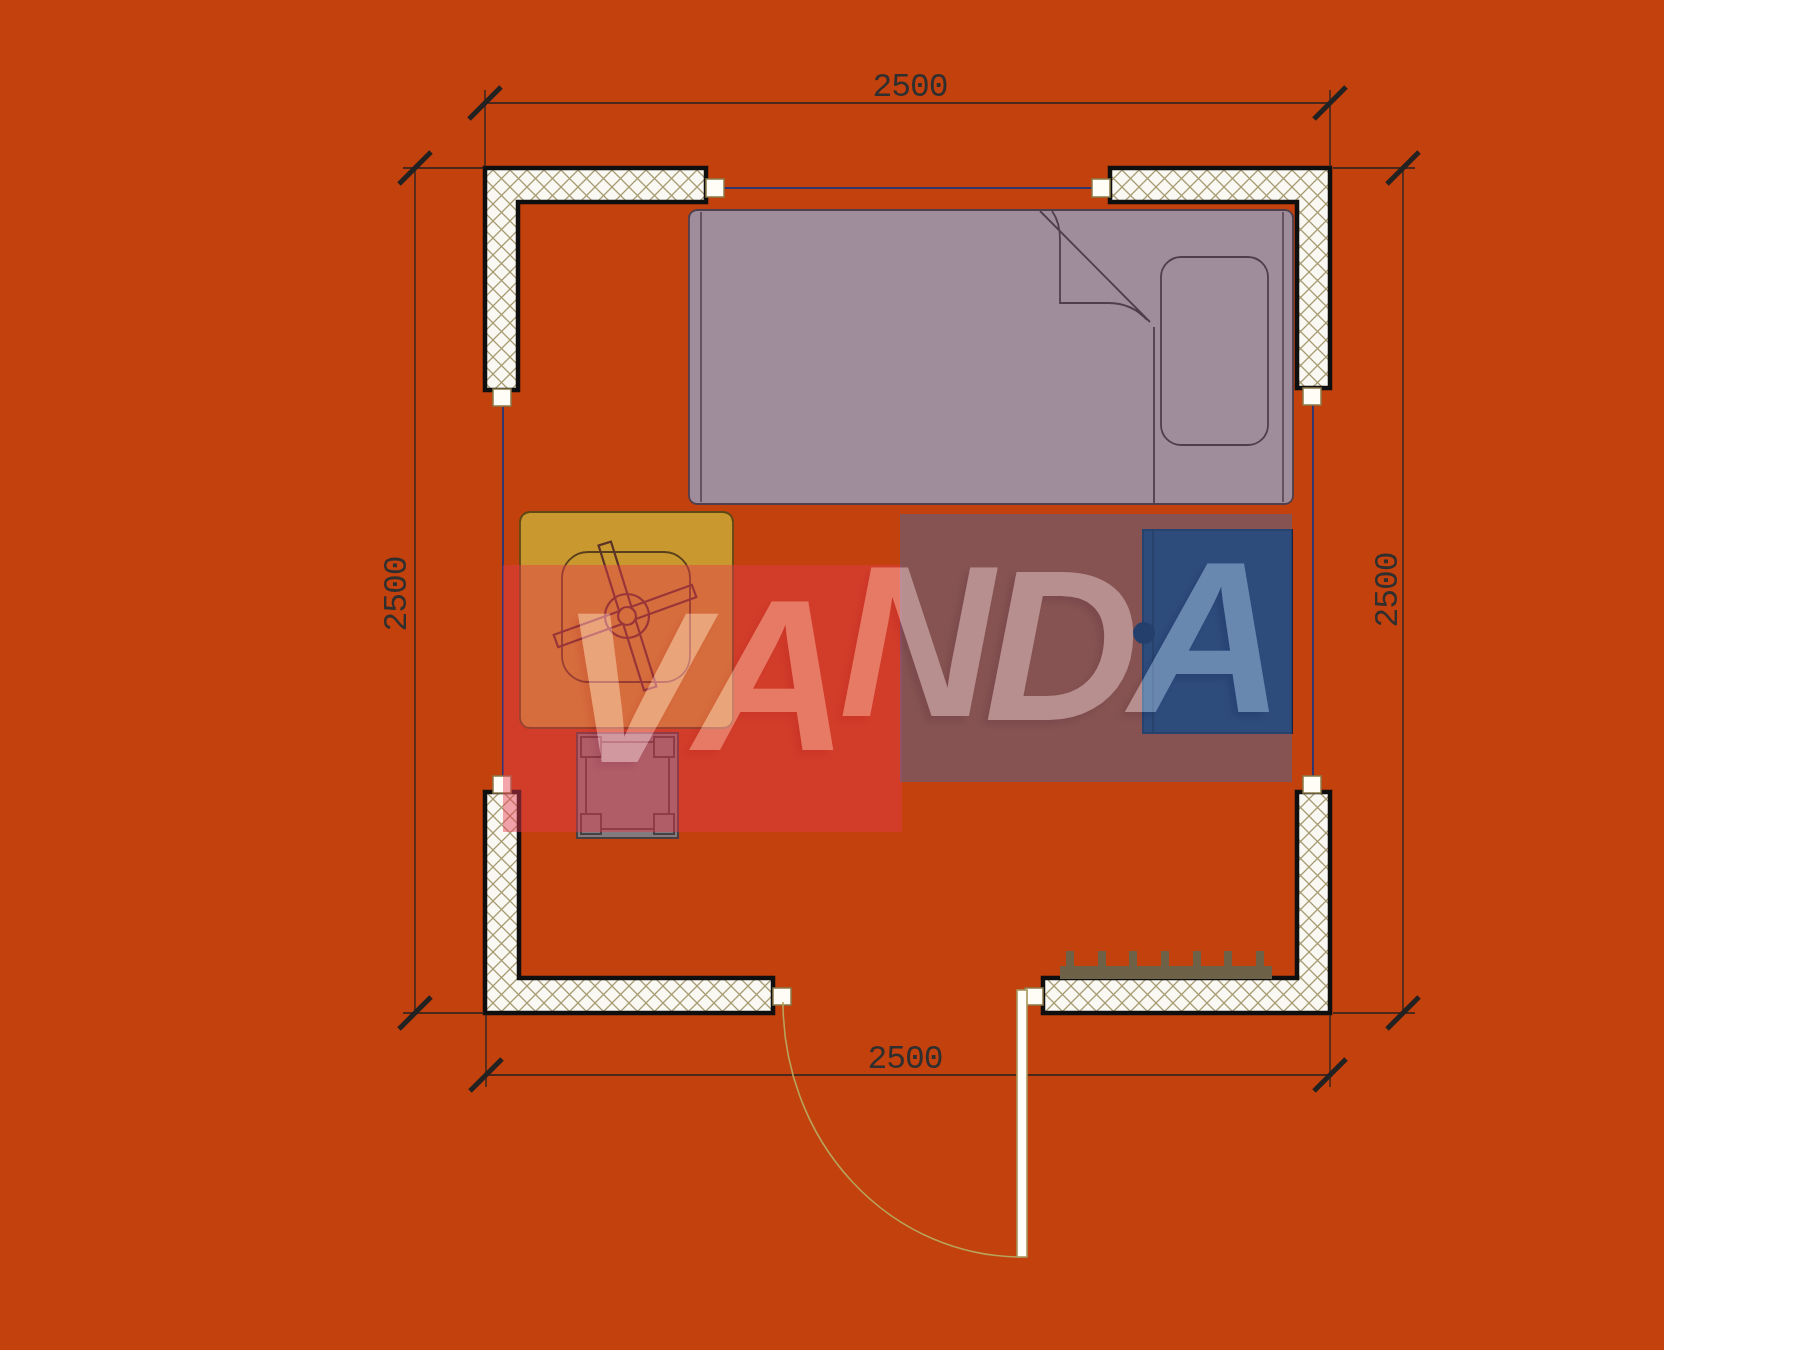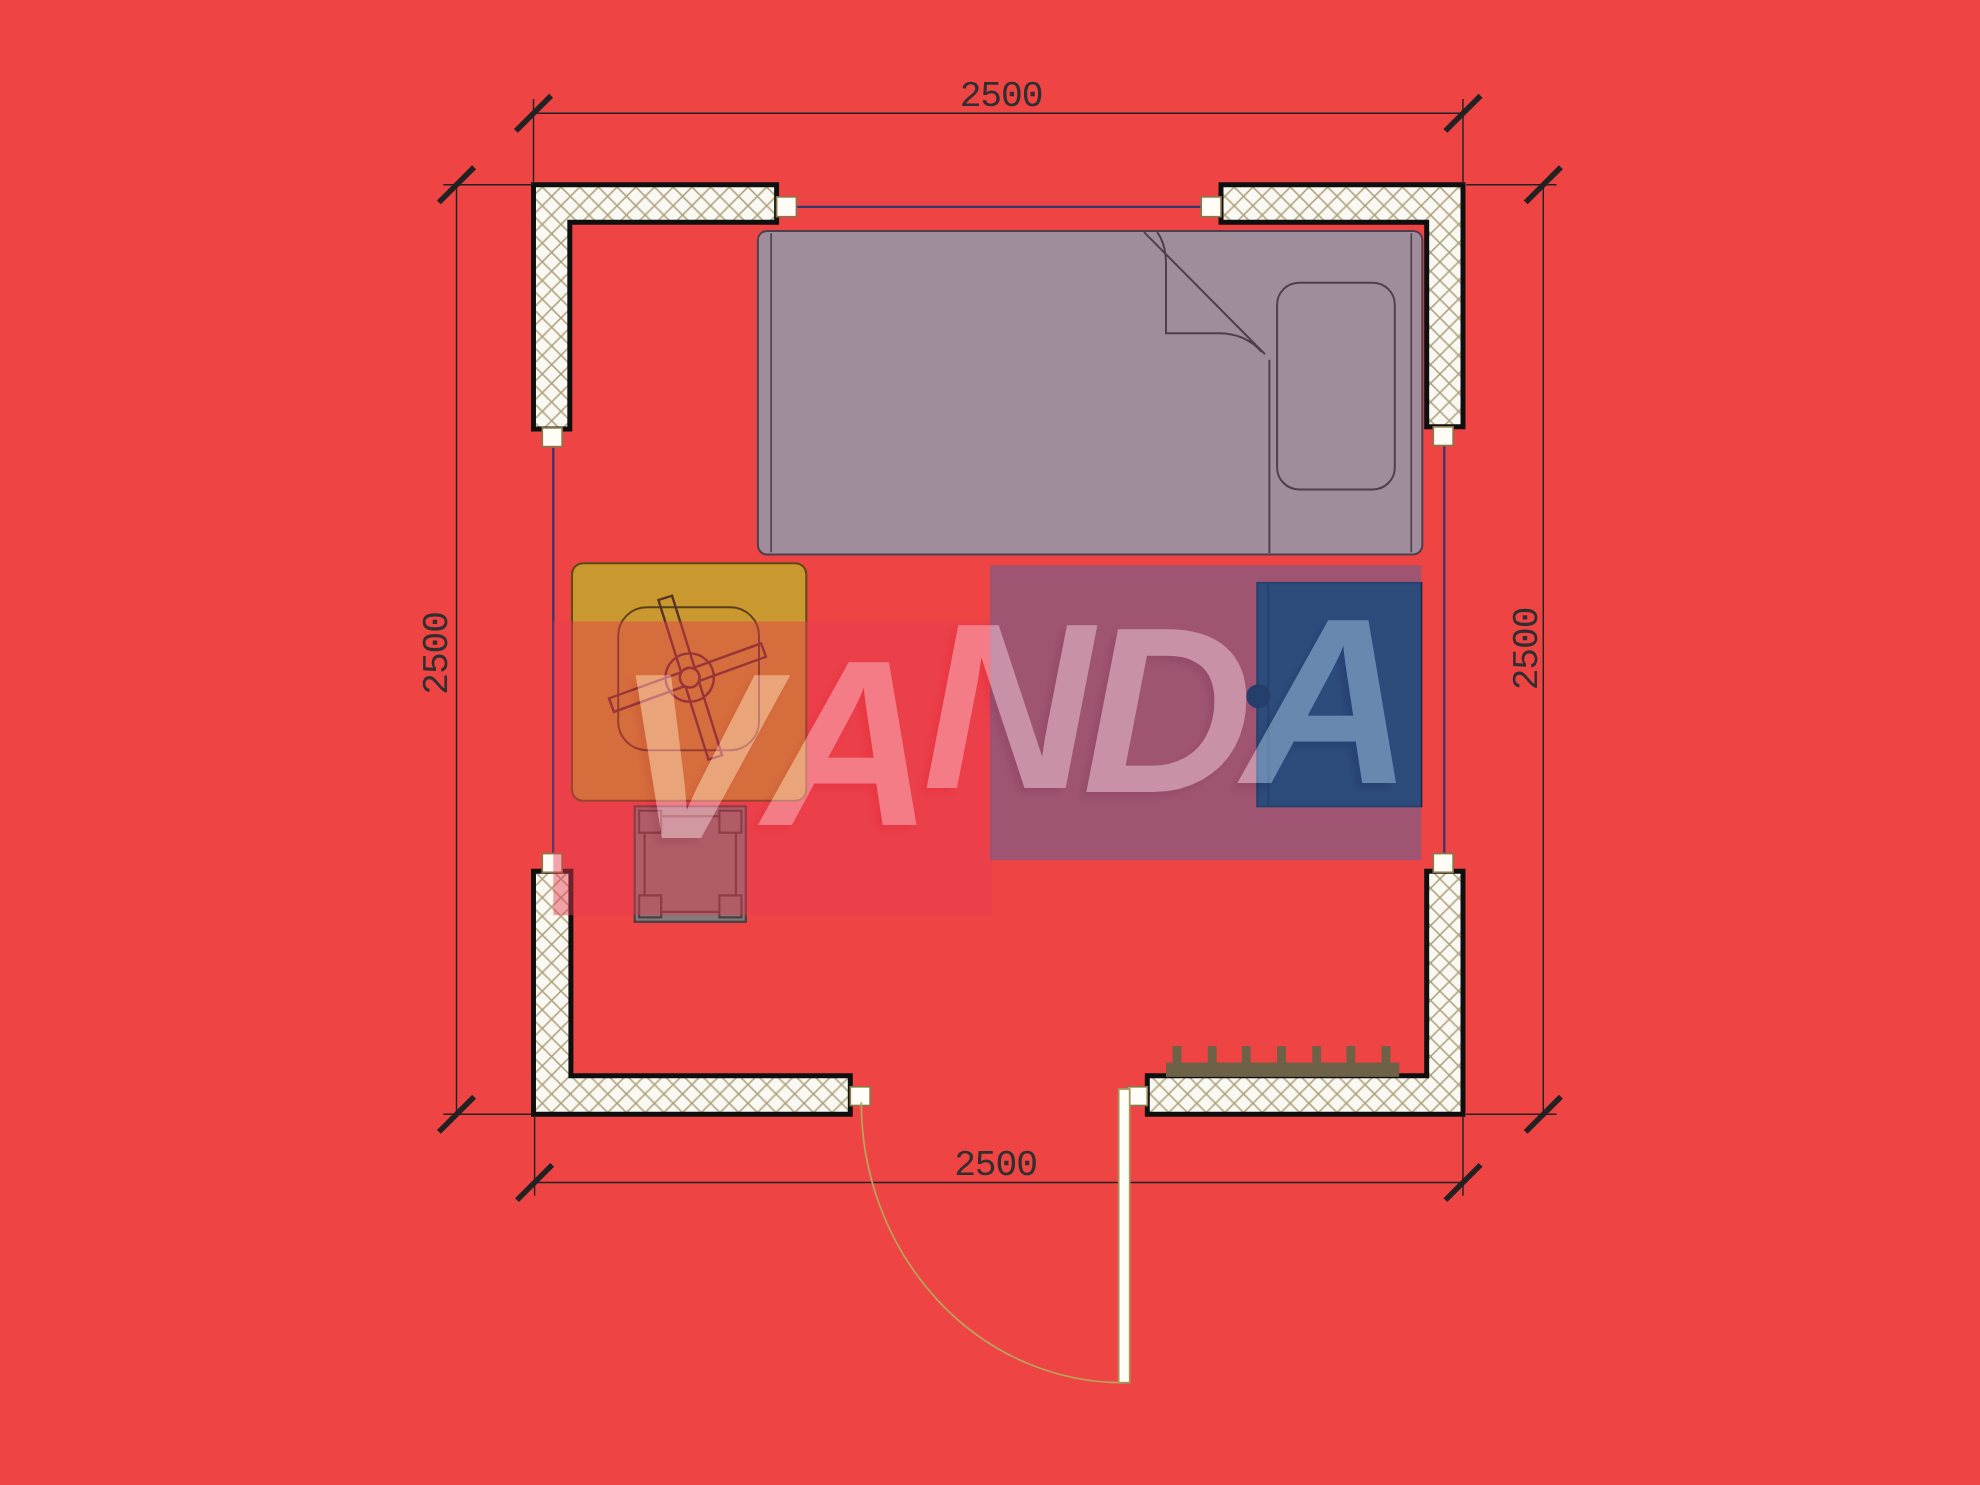--- a/index.html
+++ b/index.html
@@ -1,16 +1,16 @@
 <!DOCTYPE html>
 <html><head>
 <meta charset="utf-8">
 <style>
   html,body{margin:0;padding:0;background:#ffffff;}
-  .stage{position:relative;width:1800px;height:1350px;background:#ef4444;overflow:hidden;
+  .stage{position:relative;width:1664px;height:1350px;background:#c2410c;overflow:hidden;
          font-family:"Liberation Sans",sans-serif;}
   .stage svg{position:absolute;left:0;top:0;}
   .dim-text{font-family:"Liberation Mono","DejaVu Sans Mono",monospace;font-size:33px;
             fill:#2f2f2f;letter-spacing:-1px;}
   .wm-rect{position:absolute;}
   .wm-red{left:503px;top:565px;width:399px;height:267px;}
   .wm-blue{left:900px;top:514px;width:392px;height:268px;}
   .wm-word{position:absolute;left:560px;top:538px;display:flex;line-height:1;
            font-family:"Liberation Sans",sans-serif;font-weight:bold;font-style:italic;
            font-size:215px;letter-spacing:-10px;mix-blend-mode:soft-light;opacity:0.96;

